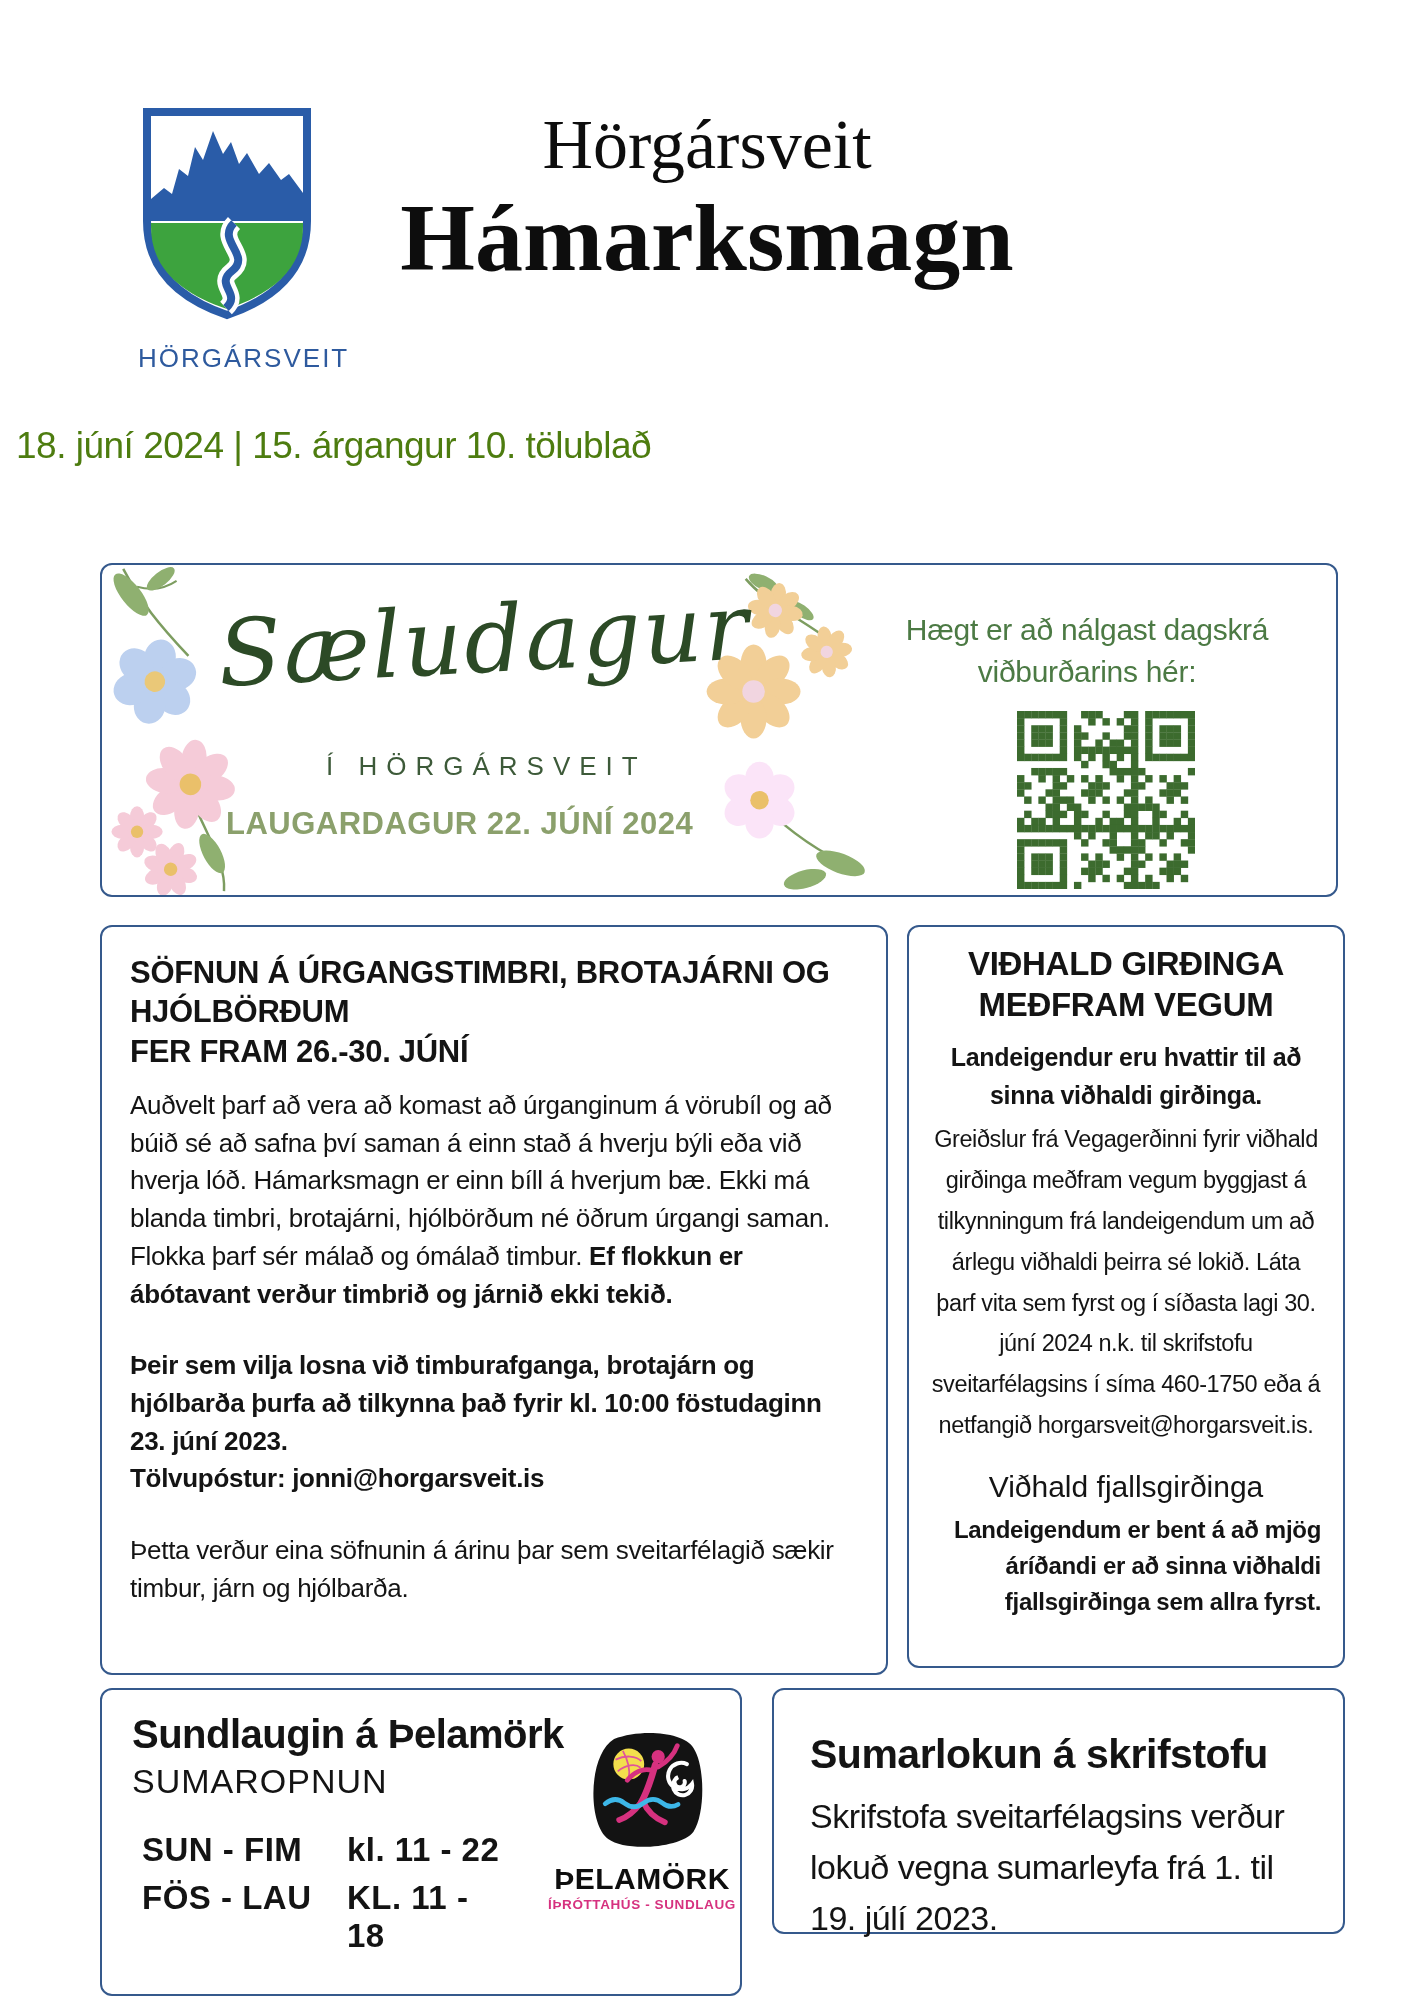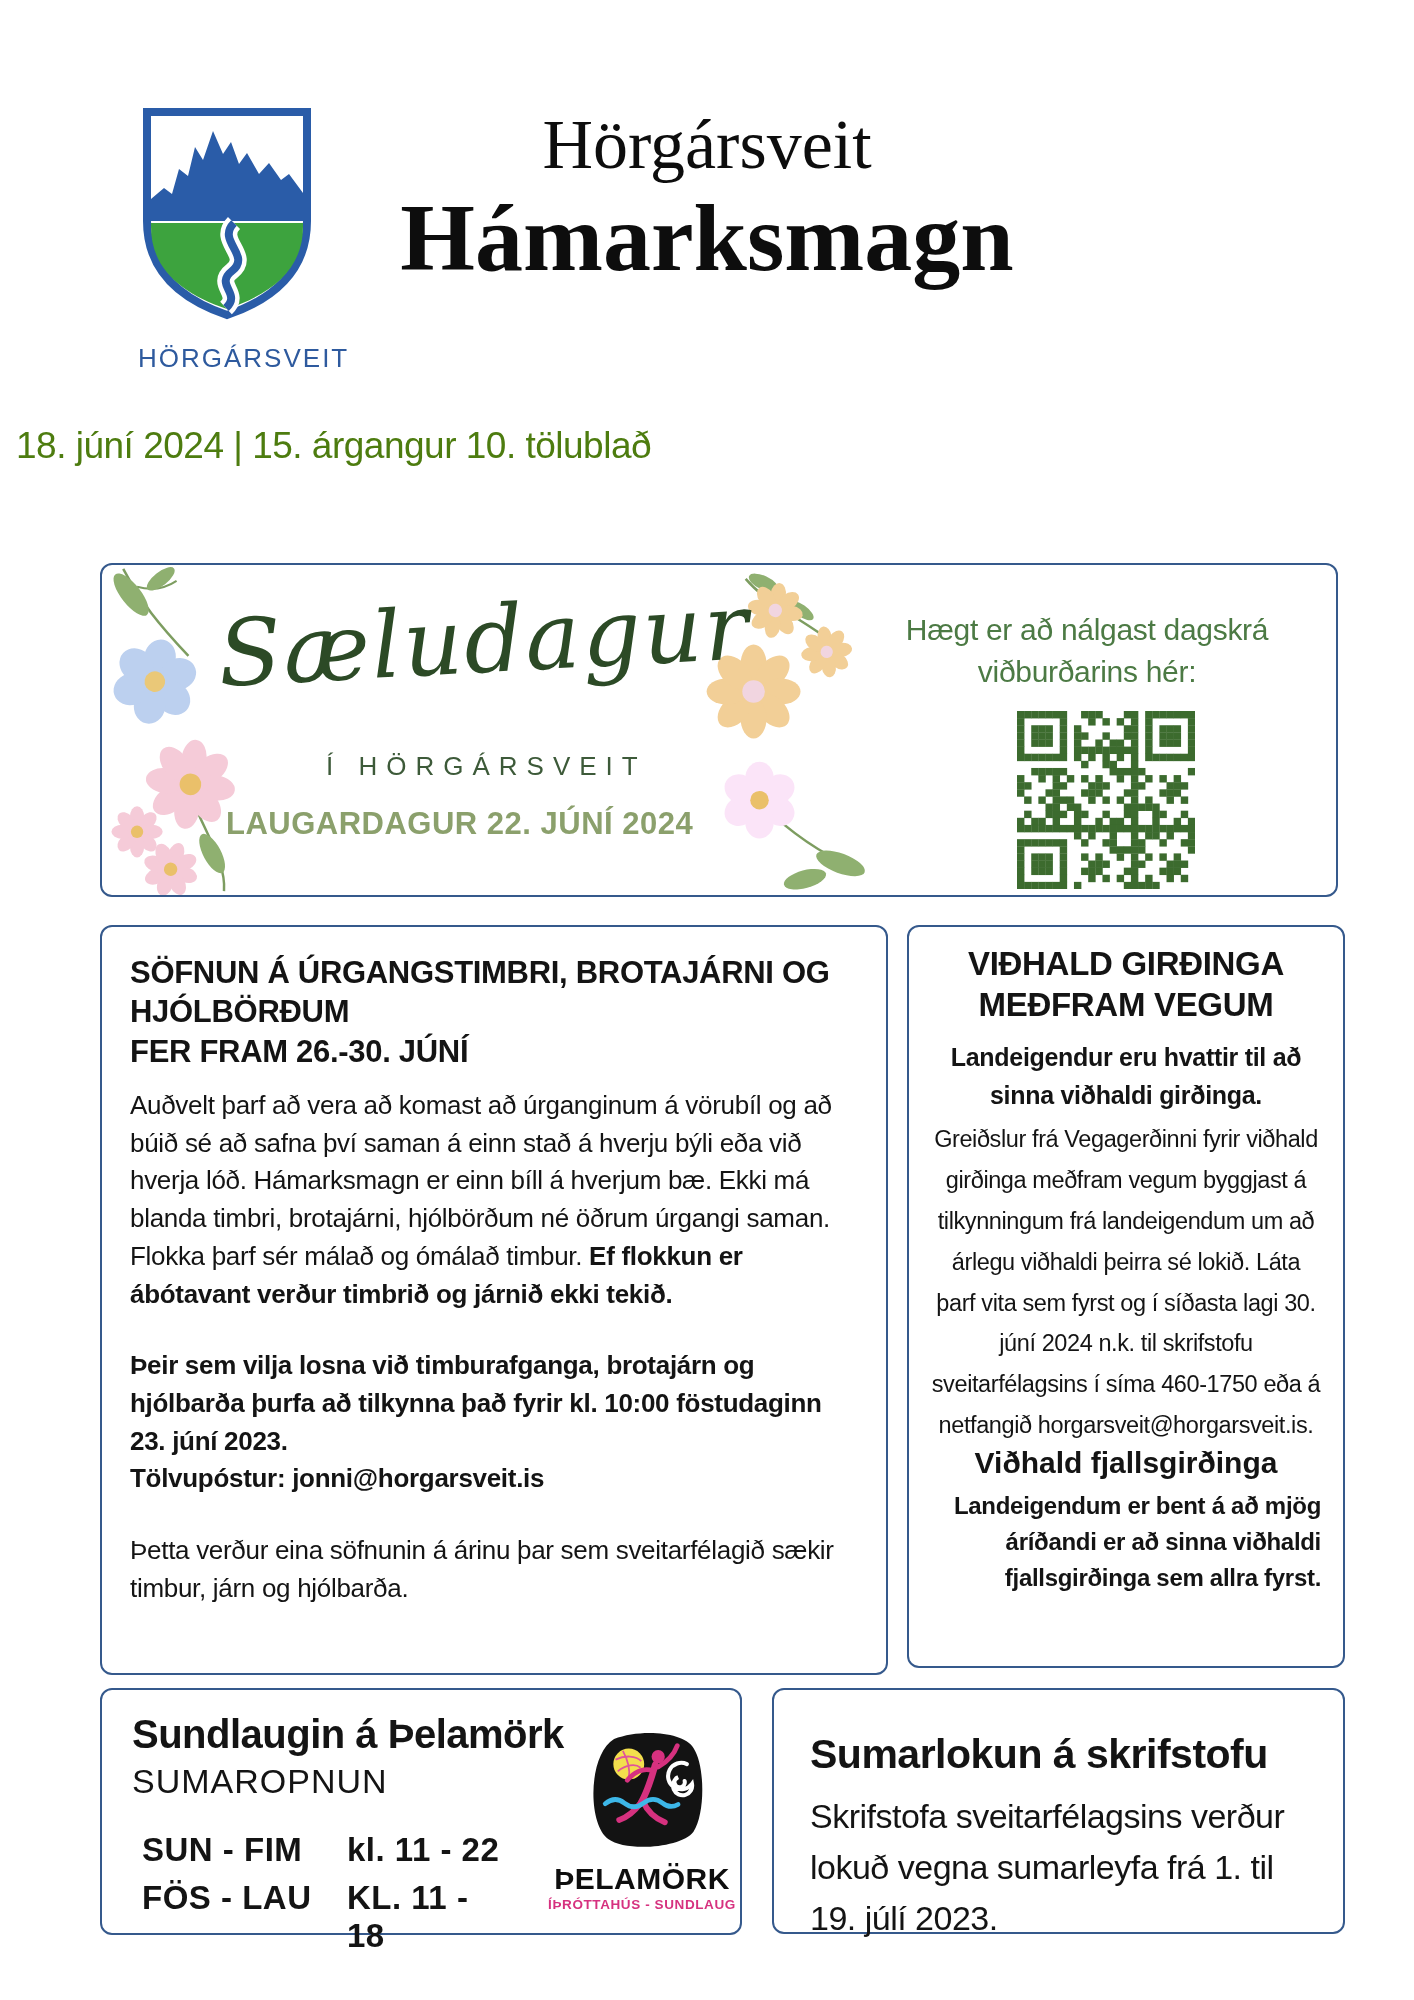--- a/index.html
+++ b/index.html
@@ -32,24 +32,24 @@
   #box-waste{left:100px;top:925px;width:788px;height:750px;padding:26px 28px;}
   .waste-heading{font-size:31px;font-weight:700;line-height:1.27;letter-spacing:-0.3px;white-space:pre-line;}
   .article-body{margin-top:16px;font-size:26px;line-height:1.45;letter-spacing:-0.3px;}
   .article-body p{margin:0;}
   .article-body p.gap{margin-top:34px;}
   .article-body b{font-weight:700;}
   #box-fences{left:907px;top:925px;width:438px;height:743px;padding:16px 22px;text-align:center;}
   .fences-heading{font-size:33px;font-weight:700;line-height:1.25;letter-spacing:-0.3px;}
   .fences-lead{margin-top:12px;font-size:25px;font-weight:700;line-height:1.55;letter-spacing:-0.3px;}
   .fences-body{margin-top:4px;font-size:23.5px;line-height:1.74;letter-spacing:-0.4px;}
-  .fences-subheading{font-size:30px;font-weight:700;}
+  .fences-subheading{margin-top:24px;font-size:30px;font-weight:400;}
   .fences-subbody{margin-top:8px;font-size:24px;font-weight:700;line-height:1.5;letter-spacing:-0.3px;text-align:right;}
   
-  #box-pool{left:100px;top:1688px;width:642px;height:247px;padding:22px 30px;}
+  #box-pool{left:100px;top:1688px;width:642px;height:308px;padding:22px 30px;}
   .pool-title{font-size:40px;font-weight:700;line-height:1.1;letter-spacing:-0.5px;}
   .pool-subtitle{margin-top:6px;font-size:34px;letter-spacing:1px;}
   .schedule{margin:30px 0 0 10px;display:grid;grid-template-columns:205px auto;row-gap:10px;
     font-size:33px;font-weight:700;letter-spacing:0.5px;width:370px;}
   .pool-logo{position:absolute;left:438px;top:40px;width:204px;text-align:center;}
   .pool-logo-name{margin-top:4px;font-size:30px;font-weight:700;letter-spacing:0.5px;color:#0e0e0e;
     font-stretch:condensed;}
   .pool-logo-tag{margin-top:1px;font-size:13.5px;font-weight:700;letter-spacing:0.6px;color:#d6317f;}
   #box-office{left:772px;top:1688px;width:573px;height:246px;padding:42px 36px;}
   .office-title{font-size:41px;font-weight:700;letter-spacing:-0.5px;line-height:1.1;}

